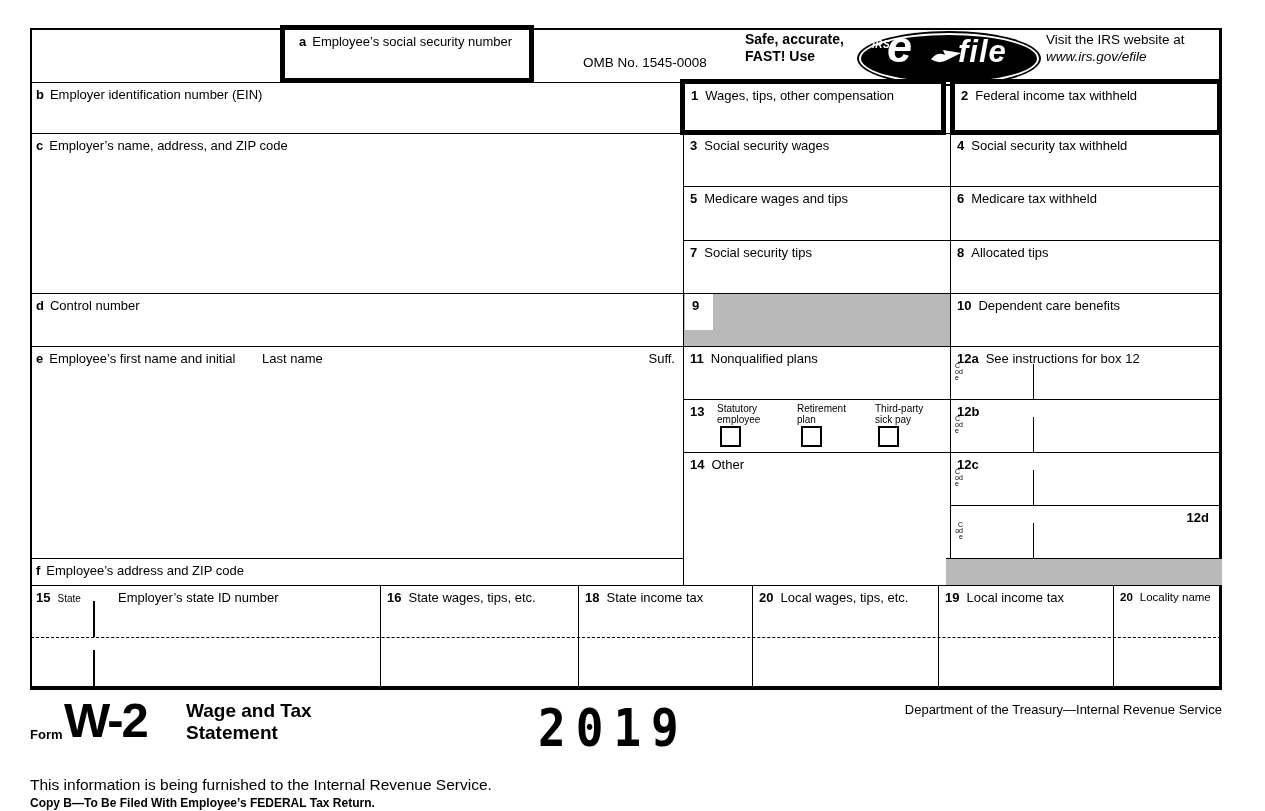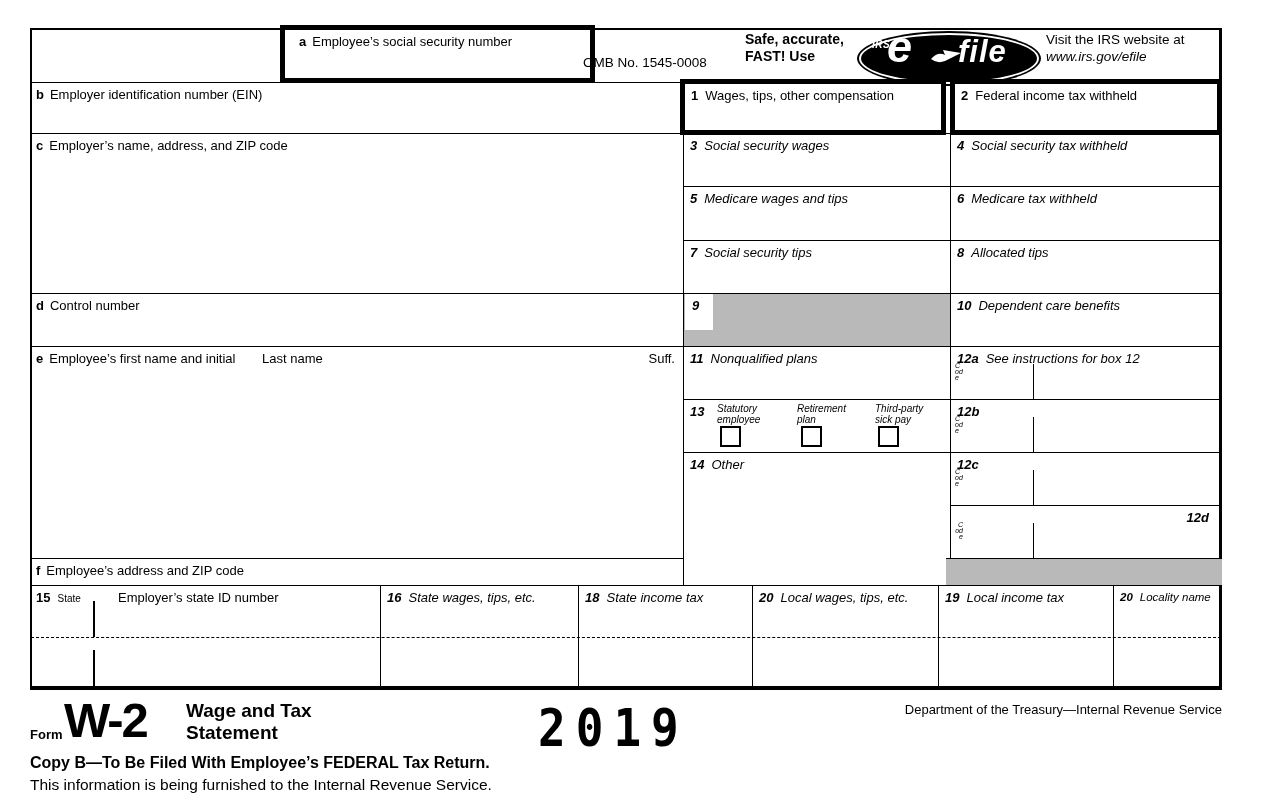--- a/index.html
+++ b/index.html
@@ -13,21 +13,21 @@
   #form-outline{
     left:30px;top:28px;width:1192px;height:662px;
     border:2px solid #000;border-right-width:3px;border-bottom-width:4px;
   }
   
   .cell{
     position:absolute;box-sizing:border-box;
     border-top:1px solid #000;
     padding:4px 6px;font-size:13px;line-height:15px;
   }
-  .bl{border-left:1px solid #000;font-style:italic;}
+  .bl{border-left:1px solid #000;}
   .num{font-weight:bold;margin-right:7px;}
   .ltr{font-weight:bold;margin-right:6px;}
   
   .heavy{
     position:absolute;box-sizing:border-box;border:5px solid #000;
     padding:4px 6px;font-size:13px;line-height:15px;background:#fff;
   }
   .grayfill{background:#b9b9b9;}
   
   .chip9{
@@ -62,34 +62,34 @@
   
   .form-word{position:absolute;left:30px;top:727px;font-size:13px;font-weight:bold;}
   .form-number{position:absolute;left:64px;top:692px;font-size:49px;font-weight:bold;letter-spacing:-2px;}
   .form-title{position:absolute;left:186px;top:700px;font-size:19px;font-weight:bold;line-height:22px;}
   .year{
     position:absolute;left:538px;top:698px;
     font-family:"DejaVu Sans Mono",monospace;font-weight:bold;font-size:46px;
     letter-spacing:10px;transform:scaleY(1.12);transform-origin:top left;
   }
   .dept{position:absolute;right:43px;top:702px;font-size:13px;}
-  .copy{position:absolute;left:30px;top:754px;font-size:16px;font-weight:bold;}
+  .copy{position:absolute;left:30px;top:796px;font-size:12px;font-weight:bold;}
   .furnish{position:absolute;left:30px;top:776px;font-size:15.5px;}
   .lastname{position:absolute;left:232px;top:4px;}
   .suff{position:absolute;right:8px;top:4px;}
   .stateid{position:absolute;left:88px;top:4px;}
 </style>
 </head>
 <body>
 
 <div>
 
   <div id="form-outline" class="abs"></div>
 
-  <div class="heavy" style="left:280px;top:25px;width:315px;height:58px;padding-left:14px;">
+  <div class="heavy" style="left:280px;top:25px;width:254px;height:58px;padding-left:14px;">
     <span class="ltr">a</span><span>Employee’s social security number</span>
   </div>
 
   <div class="omb">OMB No. 1545-0008</div>
 
   <div class="safe">
     <div>Safe, accurate,</div>
     <div>FAST! Use</div>
   </div>
 

